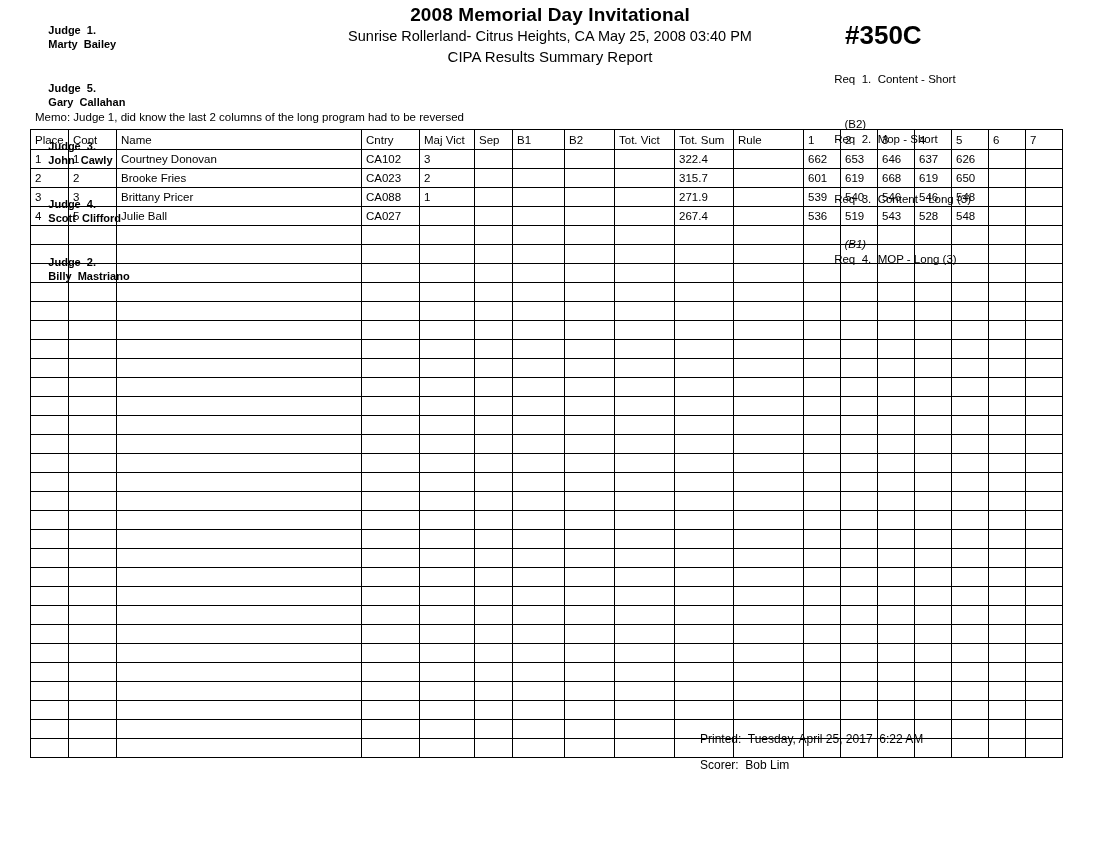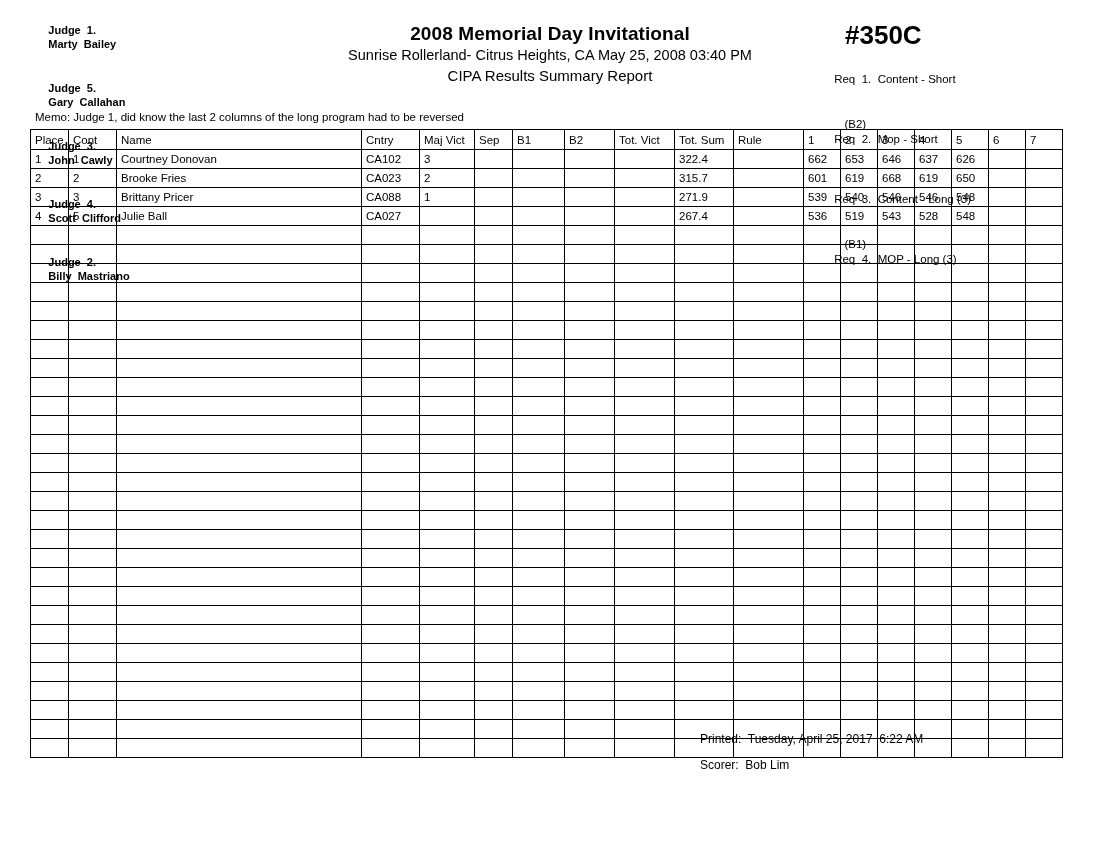--- a/index.html
+++ b/index.html
@@ -31,21 +31,21 @@
   }
   .judge-row {
     white-space: pre;
     font-weight: bold;
   }
   .judge-label { display: inline-block; }
 
   .title-block {
     position: absolute;
     left: 250px;
-    top: 22px;
+    top: 3px;
     width: 600px;
     text-align: center;
   }
   .title-main {
     font-size: 19px;
     font-weight: bold;
     line-height: 23px;
     letter-spacing: 0.1px;
   }
   .title-sub {
@@ -178,21 +178,21 @@
     </div>
     <div class="req-row">
       <span style="display:inline-block;width:32px;text-align:right;">(B2)</span>
       <span>Req  2.  Mop - Short</span>
     </div>
     <div class="req-row">
       <span style="display:inline-block;width:32px;text-align:right;"></span>
       <span>Req  3.  Content - Long (3)</span>
     </div>
     <div class="req-row">
-      <span style="display:inline-block;width:32px;text-align:right;">(B1)</span>
+      <span style="display:inline-block;width:32px;text-align:right;font-style:italic;">(B1)</span>
       <span>Req  4.  MOP - Long (3)</span>
     </div>
   </div>
 
   <div class="memo">Memo: Judge 1, did know the last 2 columns of the long program had to be reversed</div>
 
   <table class="results">
     <colgroup>
       <col class="c-place">
         <col class="c-cont">

